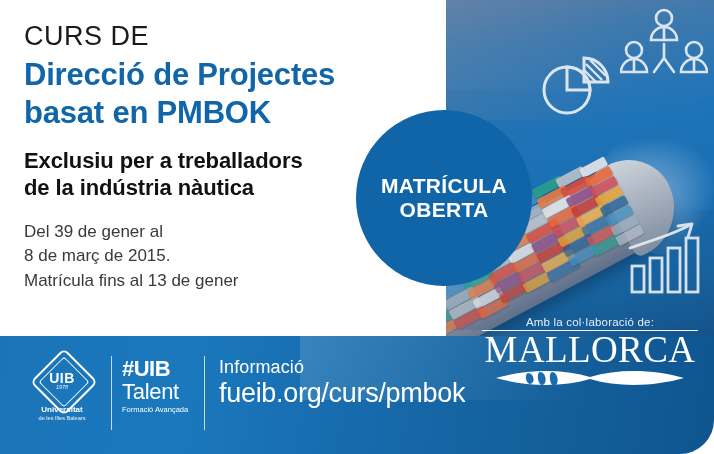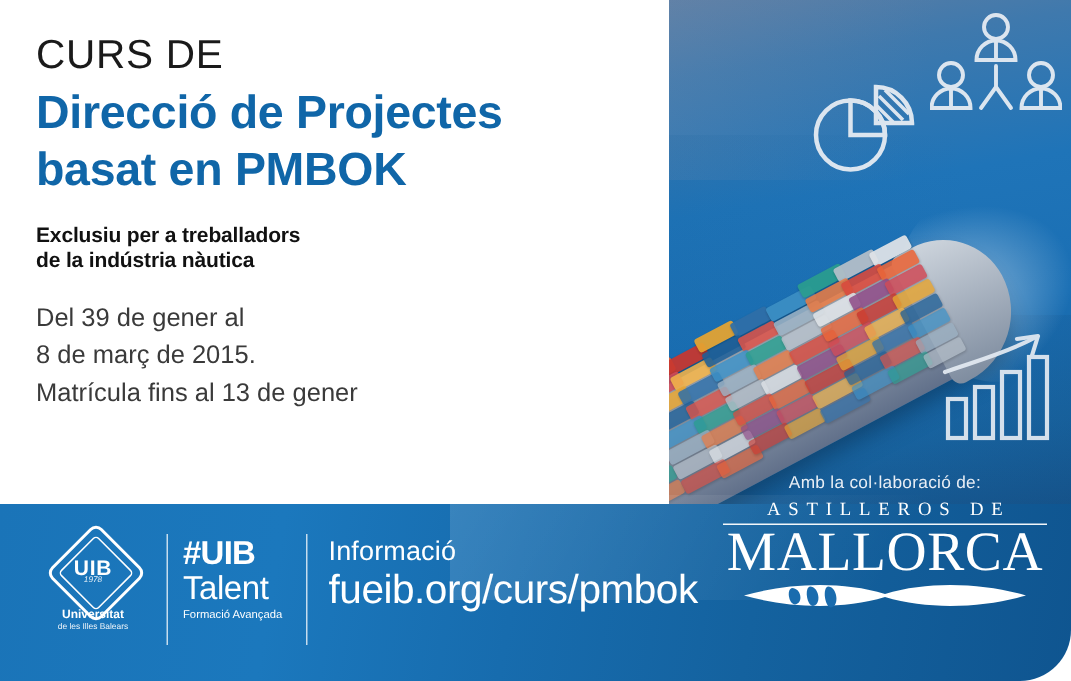--- a/index.html
+++ b/index.html
@@ -54,21 +54,21 @@
 
   
   .txt{position:absolute;left:24px;top:22px;width:410px;z-index:4;}
   .kicker{
     font-size:27px;letter-spacing:.5px;color:#1a1a1a;font-weight:400;line-height:1.05;
   }
   .h1{
     font-size:31px;font-weight:bold;color:#1066a8;line-height:1.22;margin-top:6px;letter-spacing:-.2px;
   }
   .h2{
-    font-size:14px;font-weight:bold;color:#111111;line-height:1.22;margin-top:16px;letter-spacing:-.1px;
+    font-size:22px;font-weight:bold;color:#111111;line-height:1.22;margin-top:16px;letter-spacing:-.1px;
   }
   .dates{
     font-size:17px;color:#3a3a3a;line-height:1.46;margin-top:18px;font-weight:400;
   }
 
   
   .badge{
     position:absolute;left:356px;top:110px;width:176px;height:176px;border-radius:50%;
     background:#0f65a8;z-index:6;
     display:flex;flex-direction:column;align-items:center;justify-content:center;
@@ -282,24 +282,27 @@
       <div>Exclusiu per a treballadors</div>
       <div>de la indústria nàutica</div>
     </div>
     <div class="dates">
       <div>Del 39 de gener al</div>
       <div>8 de març de 2015.</div>
       <div>Matrícula fins al 13 de gener</div>
     </div>
   </div>
 
+  <div class="badge">
+    <div class="l1">MATRÍCULA</div>
+    <div class="l2">OBERTA</div>
+  </div>
 
   <div class="collab">
     <div class="collab-label">Amb la col·laboració de:</div>
-    <div class="ast-line">ASTILLEROS DE</div>
     <div class="ast-rule"></div>
     <div class="mallorca">MALLORCA</div>
     <svg width="200" height="26" viewBox="0 0 200 26" style="display:block;margin:-2px auto 0 auto">
       <path d="M6 12 C34 4 70 2 100 11 C130 2 166 4 194 12 C166 20 130 22 100 13 C70 22 34 20 6 12 Z" fill="#ffffff"></path>
       <g fill="#1a6cae">
         <path d="M38 7 C44 7 46 17 40 18 C36 18 34 8 38 7 Z"></path>
         <path d="M50 6 C56 6 58 18 52 19 C48 19 46 7 50 6 Z"></path>
         <path d="M62 6 C68 6 70 19 64 20 C60 20 58 7 62 6 Z"></path>
       </g>
     </svg>

